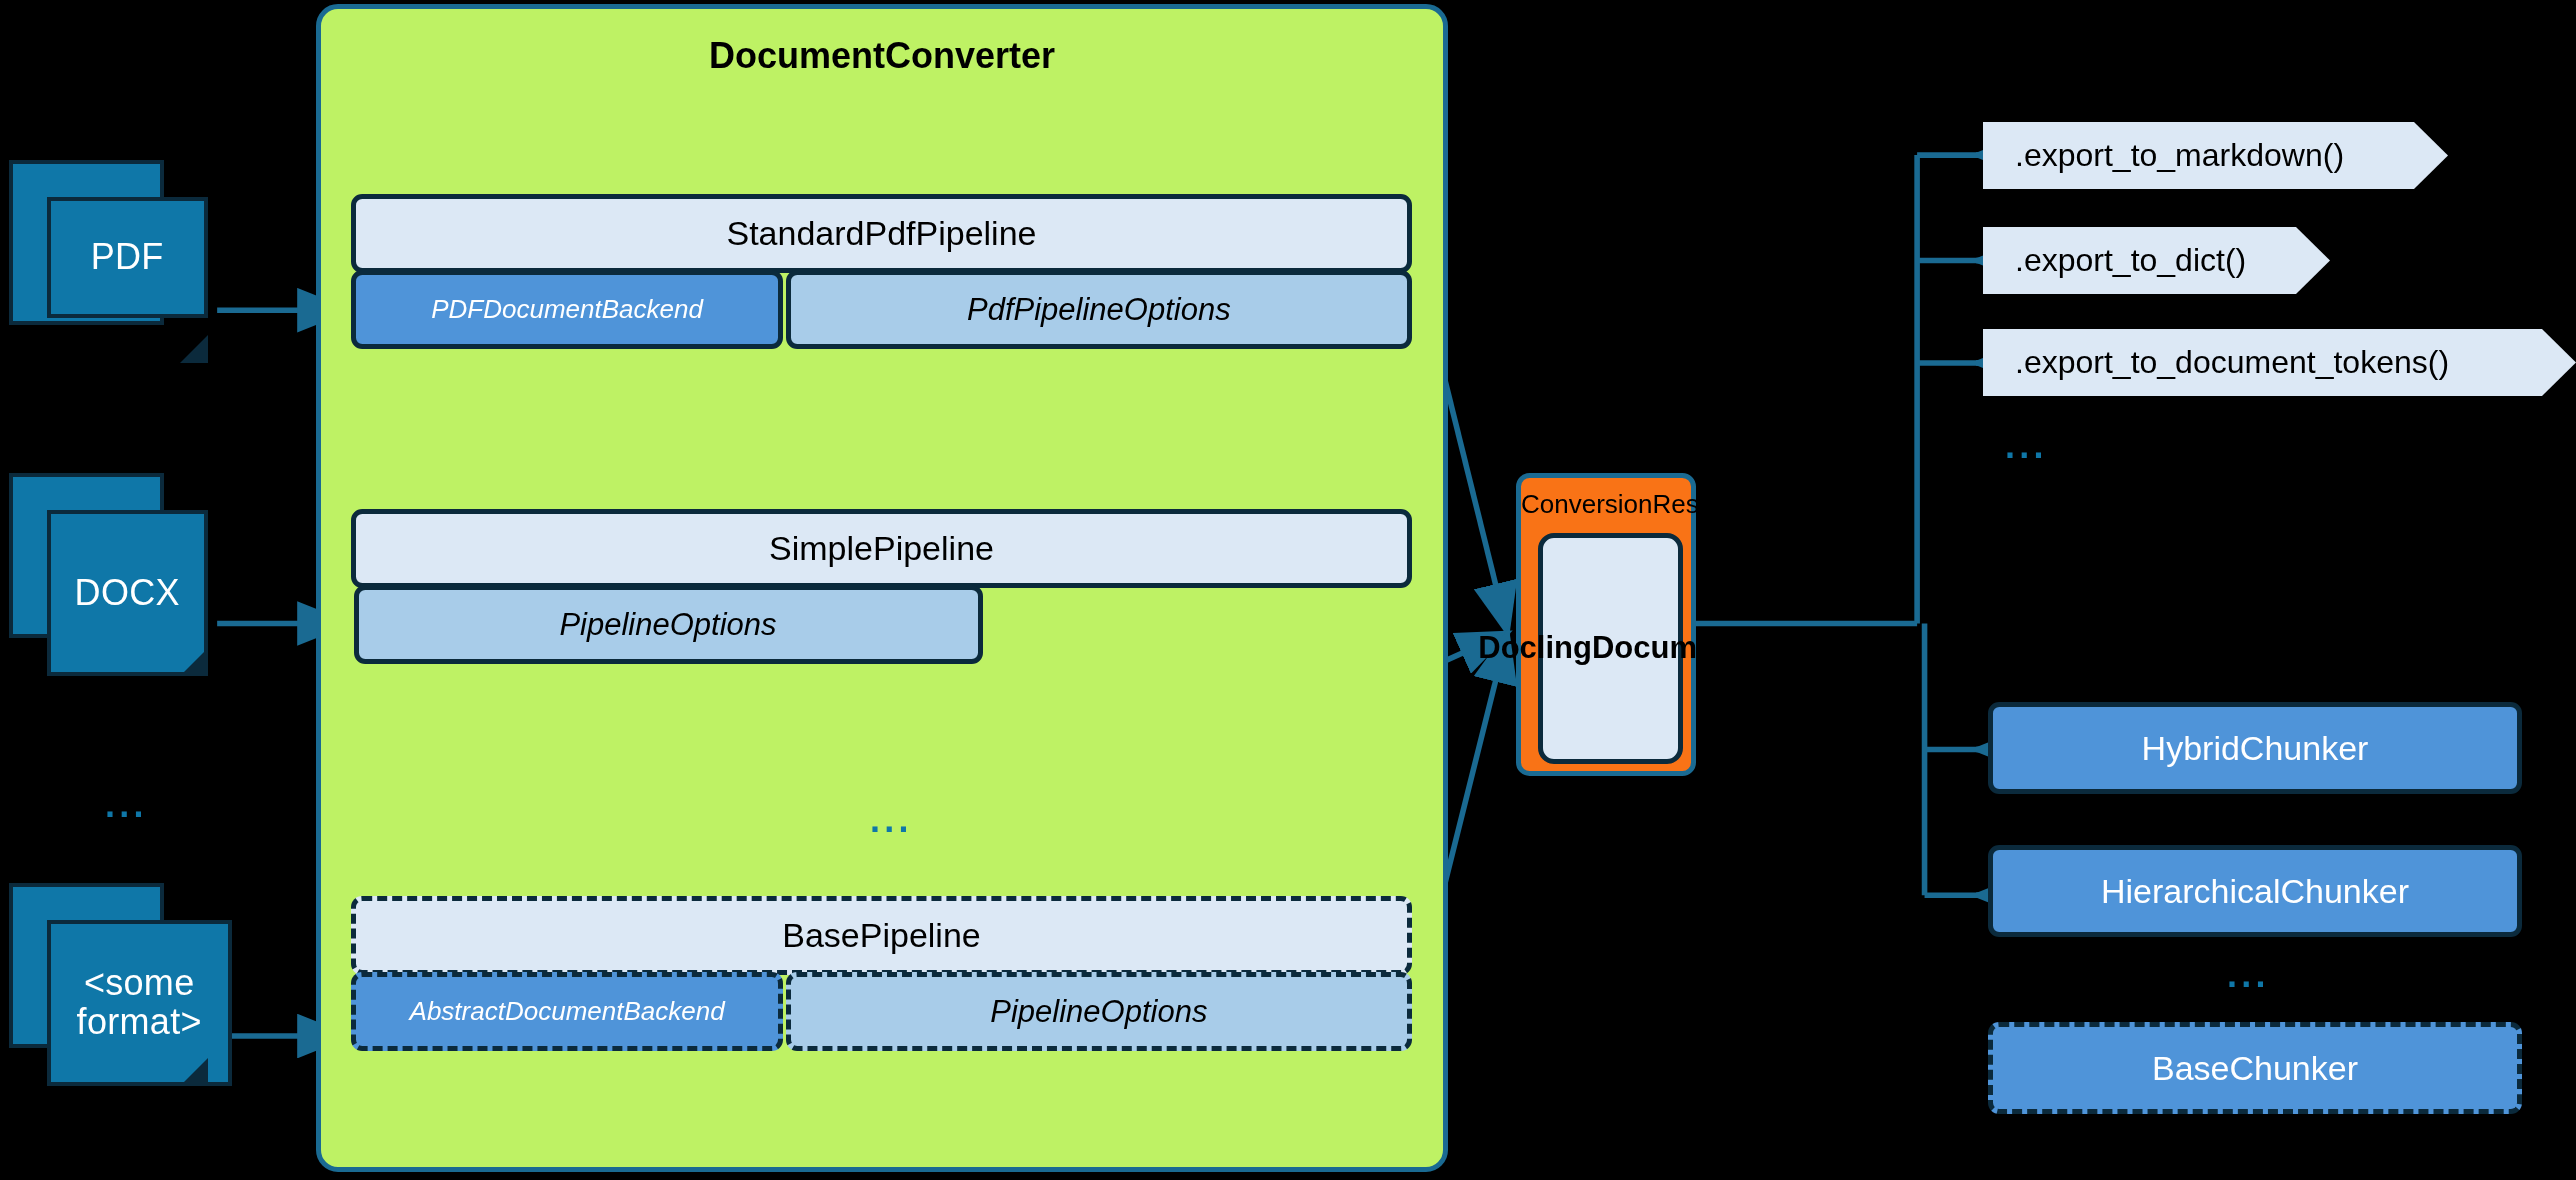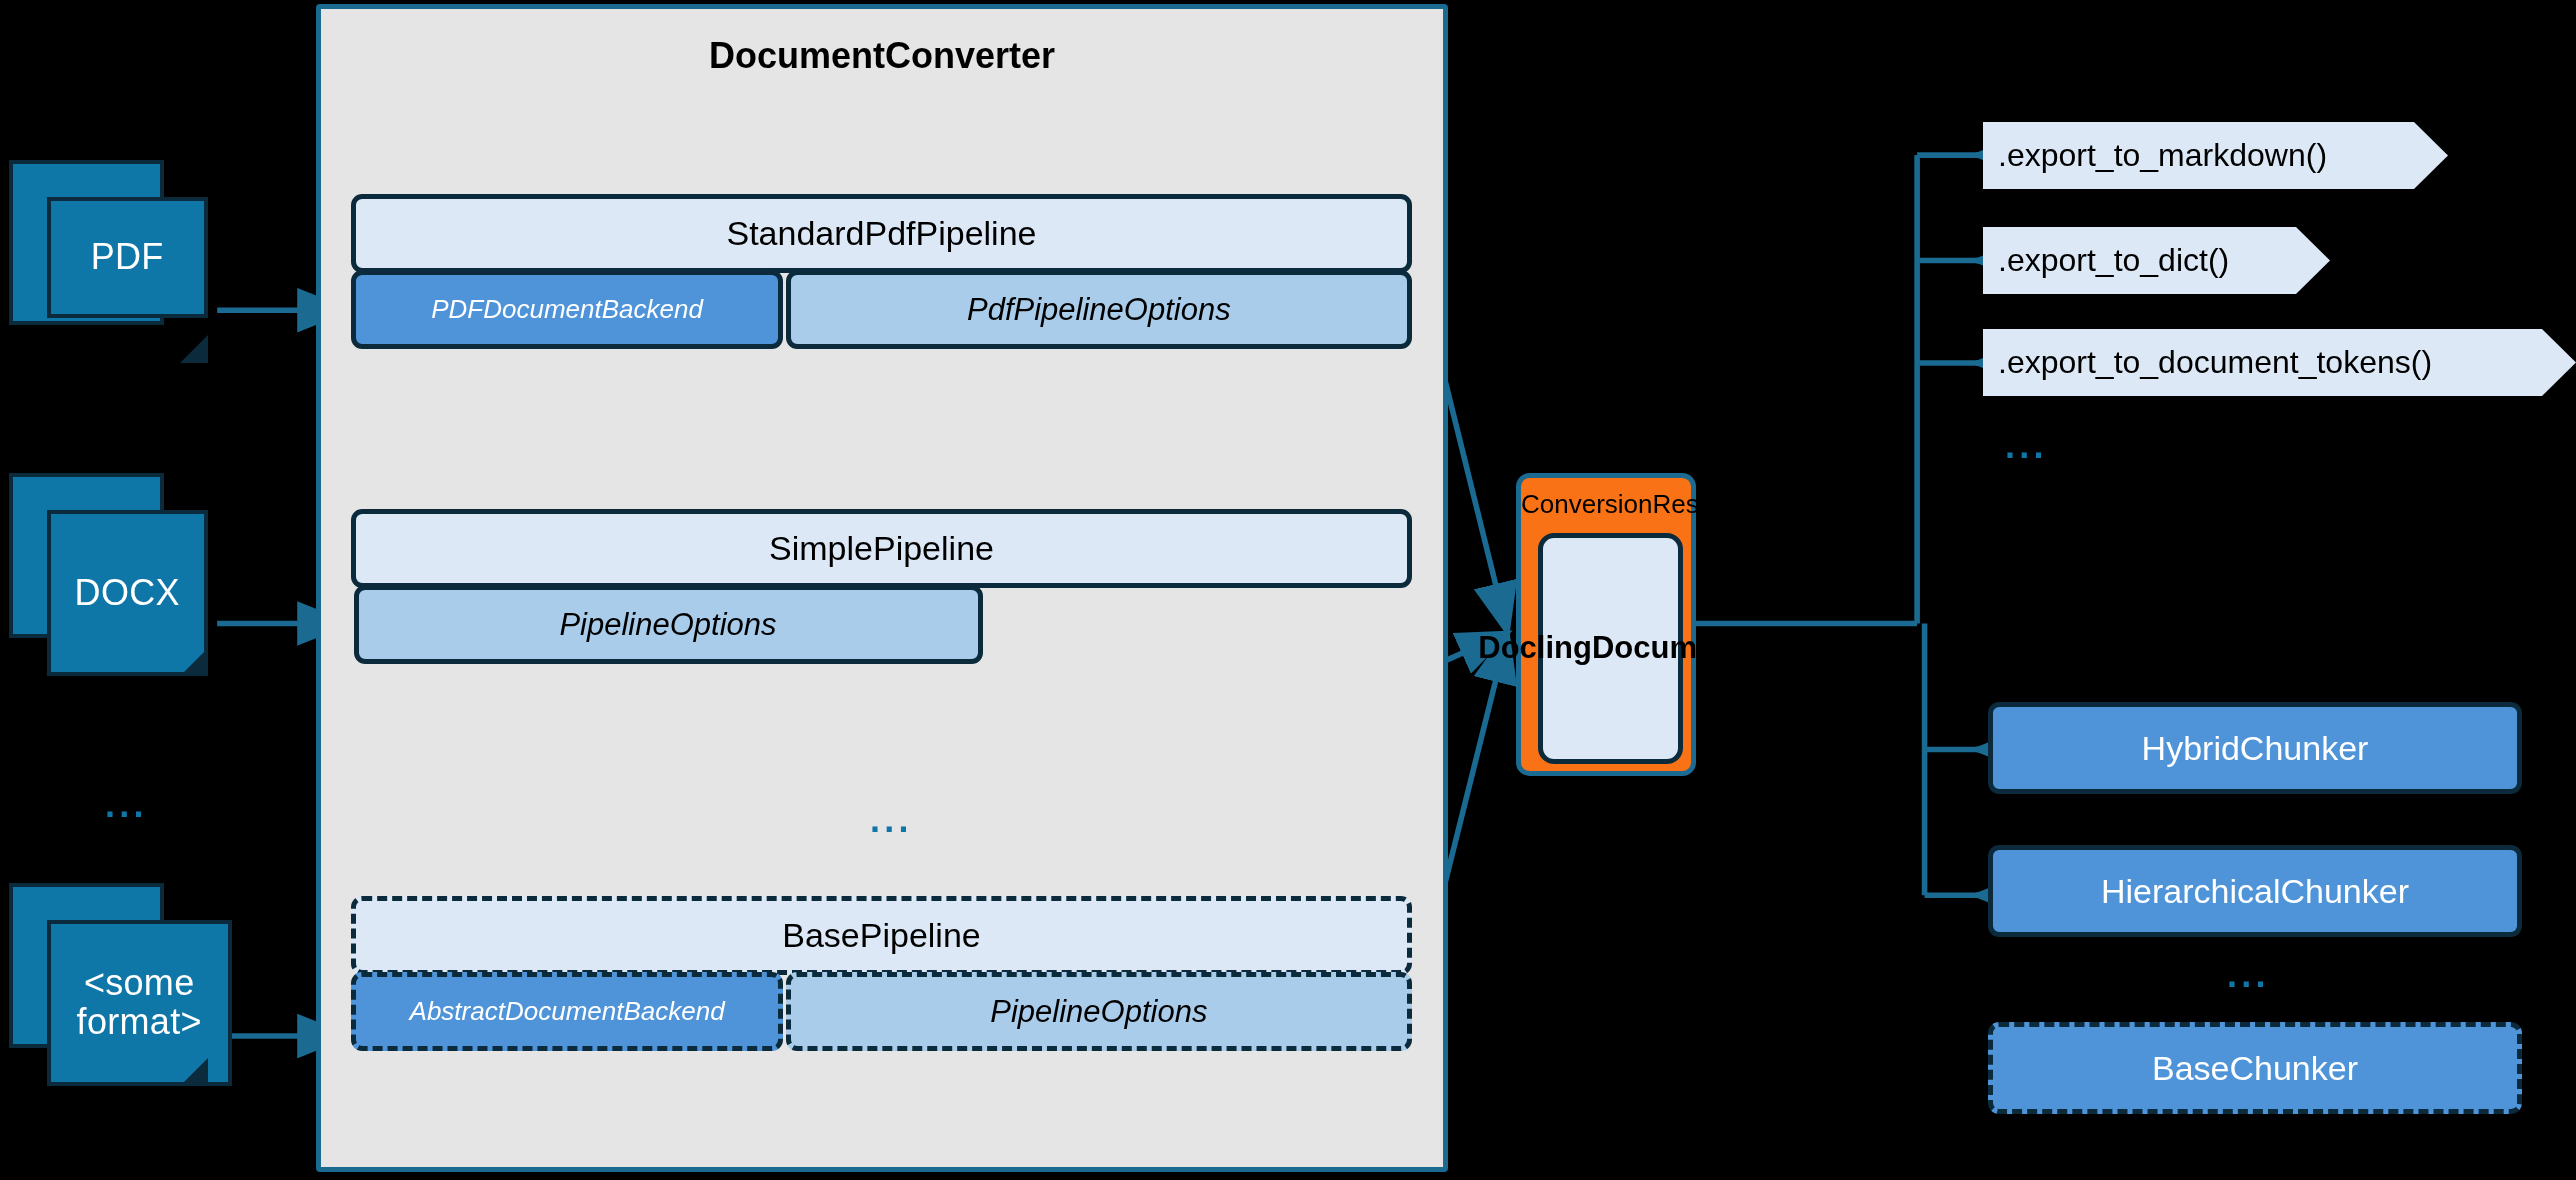--- a/index.html
+++ b/index.html
@@ -58,23 +58,23 @@
     border-style: solid;
   }
 
   
   #converter {
     position: absolute;
     left: 316px;
     top: 3.7px;
     width: 1132px;
     height: 1168px;
-    background: #e5e5e5;
+    background: #bef264;
     border: 5.6px solid #1a6a92;
-    border-radius: 4px;
+    border-radius: 22px;
     box-sizing: border-box;
     z-index: 8;
   }
   #converter-title {
     position: absolute;
     left: 0; top: 26px;
     width: 100%;
     text-align: center;
     font-size: 36px;
     font-weight: bold;
@@ -181,21 +181,21 @@
   .export-arrow {
     position: absolute;
     height: 67px;
     background: #dce8f5;
     display: flex;
     align-items: center;
     z-index: 10;
     clip-path: polygon(0 0, calc(100% - 34px) 0, 100% 50%, calc(100% - 34px) 100%, 0 100%);
   }
   .export-arrow .lbl {
-    padding-left: 15px;
+    padding-left: 32px;
     font-size: 32px;
     color: #000000;
     white-space: nowrap;
   }
 
   
   .chunker {
     position: absolute;
     left: 1988px;
     width: 534px;

